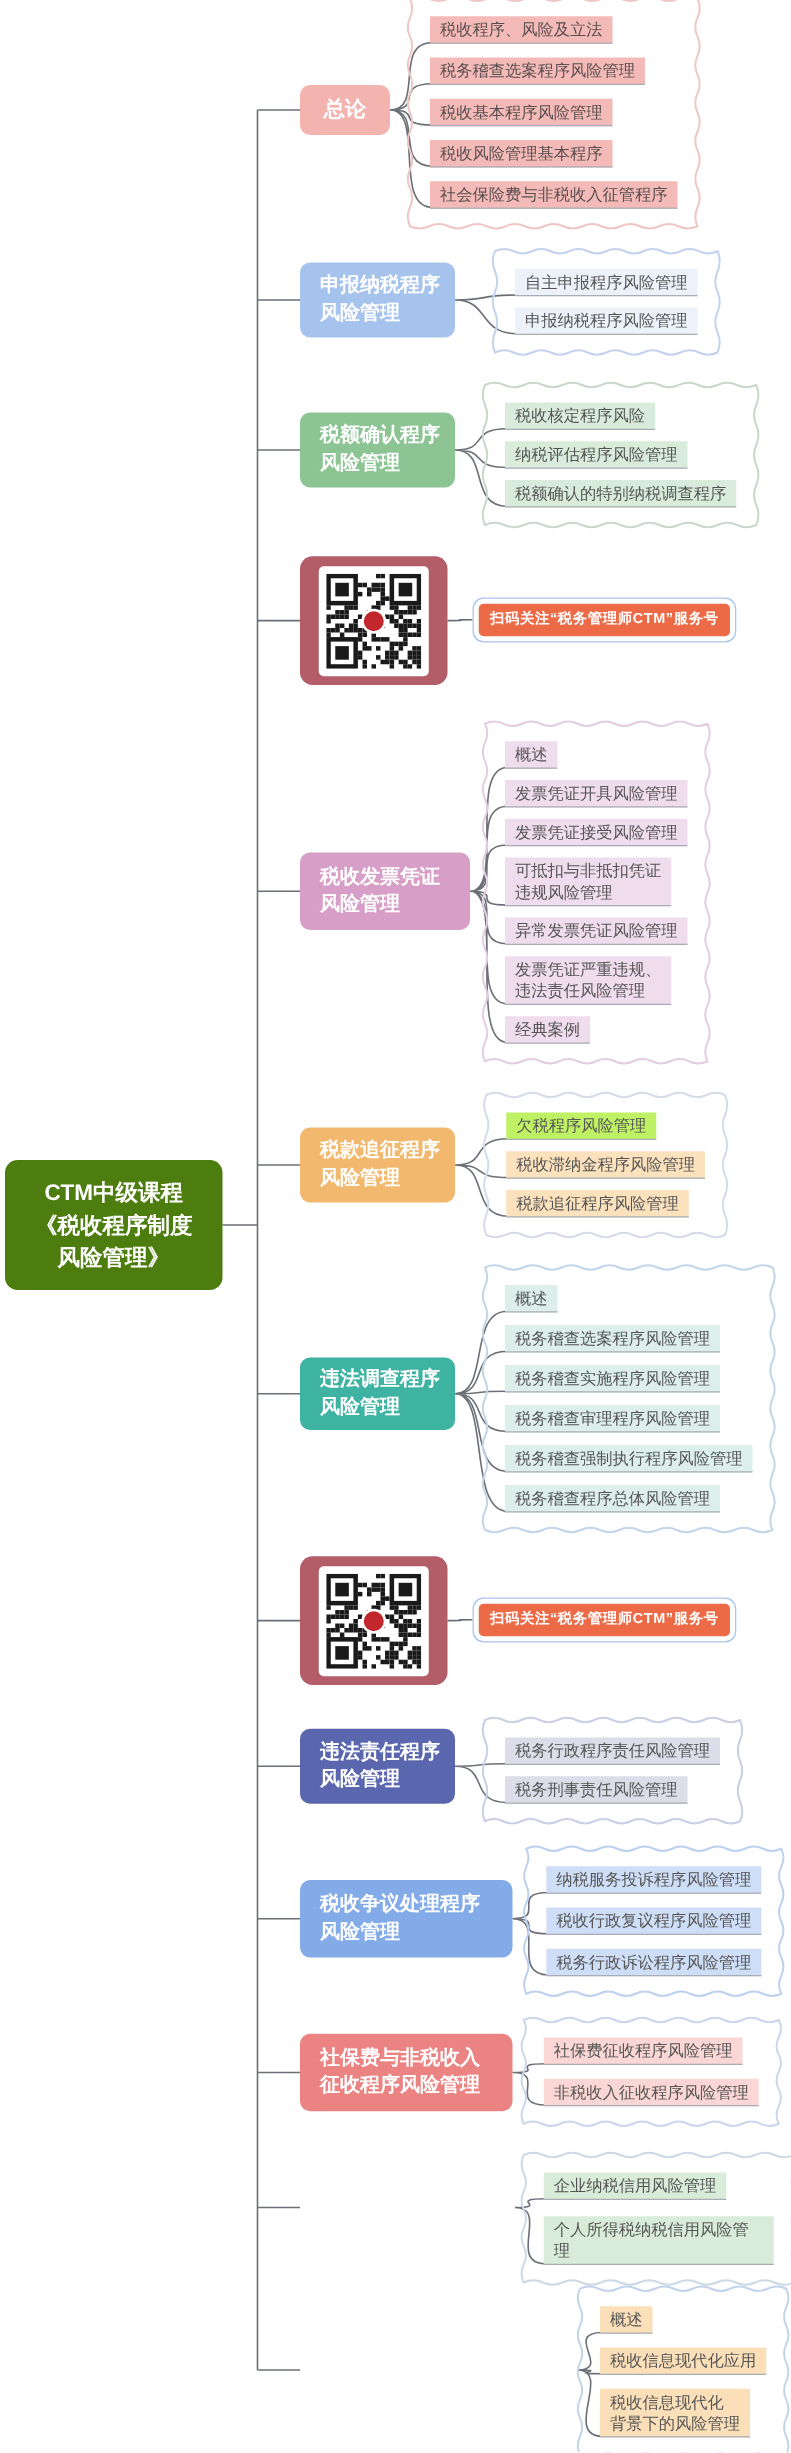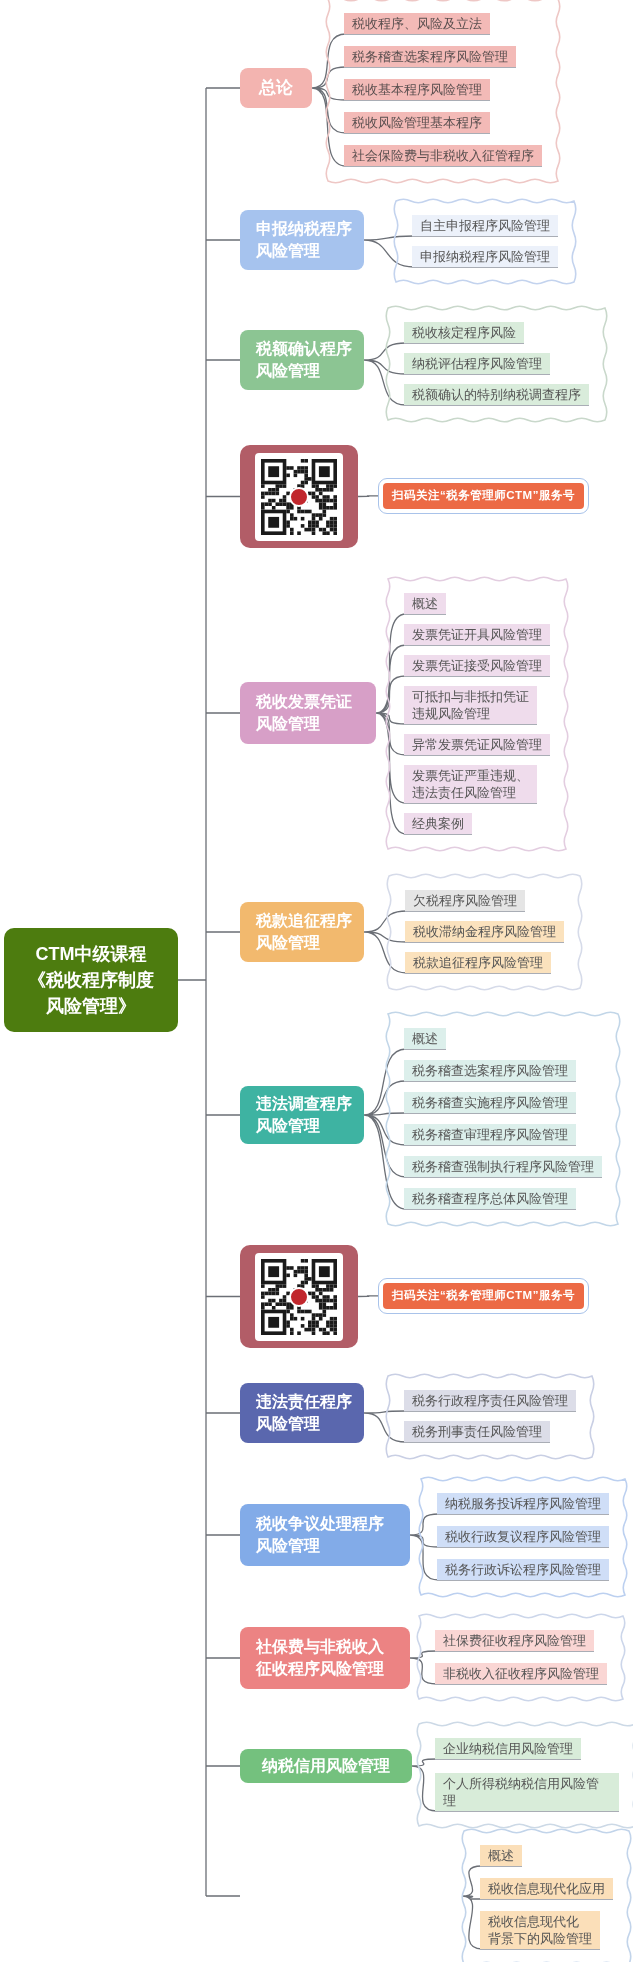--- a/index.html
+++ b/index.html
@@ -282,21 +282,21 @@
 违法责任风险管理</div>
     <div class="child" style="background: rgb(239, 220, 236); color: rgb(85, 85, 85);">经典案例</div>
   </div>
 
   <div class="branch-node two" id="b5" style="background: rgb(242, 185, 110); color: rgb(255, 255, 255);">税款追征程序
 风险管理</div>
   <div class="children-group" id="g5">
       <svg class="wave" width="199" height="120" style="left: -6px; top: -6px;">
         <path d="M 4 4 q 7.346153846153846 -3.5 14.692307692307692 0 q 7.346153846153846 3.5 14.692307692307692 0 q 7.346153846153846 -3.5 14.692307692307692 0 q 7.346153846153846 3.5 14.692307692307692 0 q 7.346153846153846 -3.5 14.692307692307692 0 q 7.346153846153846 3.5 14.692307692307692 0 q 7.346153846153846 -3.5 14.692307692307692 0 q 7.346153846153846 3.5 14.692307692307692 0 q 7.346153846153846 -3.5 14.692307692307692 0 q 7.346153846153846 3.5 14.692307692307692 0 q 7.346153846153846 -3.5 14.692307692307692 0 q 7.346153846153846 3.5 14.692307692307692 0 q 7.346153846153846 -3.5 14.692307692307692 0 q 3.5 8 0 16 q -3.5 8 0 16 q 3.5 8 0 16 q -3.5 8 0 16 q 3.5 8 0 16 q -3.5 8 0 16 q 3.5 8 0 16 q -7.346153846153846 3.5 -14.692307692307692 0 q -7.346153846153846 -3.5 -14.692307692307692 0 q -7.346153846153846 3.5 -14.692307692307692 0 q -7.346153846153846 -3.5 -14.692307692307692 0 q -7.346153846153846 3.5 -14.692307692307692 0 q -7.346153846153846 -3.5 -14.692307692307692 0 q -7.346153846153846 3.5 -14.692307692307692 0 q -7.346153846153846 -3.5 -14.692307692307692 0 q -7.346153846153846 3.5 -14.692307692307692 0 q -7.346153846153846 -3.5 -14.692307692307692 0 q -7.346153846153846 3.5 -14.692307692307692 0 q -7.346153846153846 -3.5 -14.692307692307692 0 q -7.346153846153846 3.5 -14.692307692307692 0 q -3.5 -8 0 -16 q 3.5 -8 0 -16 q -3.5 -8 0 -16 q 3.5 -8 0 -16 q -3.5 -8 0 -16 q 3.5 -8 0 -16 q -3.5 -8 0 -16 Z" fill="none" stroke="#d6dbe9" stroke-width="1.6"></path>
       </svg>
-    <div class="child" style="background: #e5e5e5; color: rgb(85, 85, 85);">欠税程序风险管理</div>
+    <div class="child" style="background: #bef264; color: rgb(85, 85, 85);">欠税程序风险管理</div>
     <div class="child" style="background: rgb(251, 226, 189); color: rgb(85, 85, 85);">税收滞纳金程序风险管理</div>
     <div class="child" style="background: rgb(251, 226, 189); color: rgb(85, 85, 85);">税款追征程序风险管理</div>
   </div>
 
   <div class="branch-node two" id="b6" style="background: rgb(62, 179, 162); color: rgb(255, 255, 255);">违法调查程序
 风险管理</div>
   <div class="children-group" id="g6">
       <svg class="wave" width="238" height="218" style="left: -6px; top: -6px;">
         <path d="M 4 4 q 7.666666666666667 -3.5 15.333333333333334 0 q 7.666666666666667 3.5 15.333333333333334 0 q 7.666666666666667 -3.5 15.333333333333334 0 q 7.666666666666667 3.5 15.333333333333334 0 q 7.666666666666667 -3.5 15.333333333333334 0 q 7.666666666666667 3.5 15.333333333333334 0 q 7.666666666666667 -3.5 15.333333333333334 0 q 7.666666666666667 3.5 15.333333333333334 0 q 7.666666666666667 -3.5 15.333333333333334 0 q 7.666666666666667 3.5 15.333333333333334 0 q 7.666666666666667 -3.5 15.333333333333334 0 q 7.666666666666667 3.5 15.333333333333334 0 q 7.666666666666667 -3.5 15.333333333333334 0 q 7.666666666666667 3.5 15.333333333333334 0 q 7.666666666666667 -3.5 15.333333333333334 0 q 3.5 7.5 0 15 q -3.5 7.5 0 15 q 3.5 7.5 0 15 q -3.5 7.5 0 15 q 3.5 7.5 0 15 q -3.5 7.5 0 15 q 3.5 7.5 0 15 q -3.5 7.5 0 15 q 3.5 7.5 0 15 q -3.5 7.5 0 15 q 3.5 7.5 0 15 q -3.5 7.5 0 15 q 3.5 7.5 0 15 q -3.5 7.5 0 15 q -7.666666666666667 3.5 -15.333333333333334 0 q -7.666666666666667 -3.5 -15.333333333333334 0 q -7.666666666666667 3.5 -15.333333333333334 0 q -7.666666666666667 -3.5 -15.333333333333334 0 q -7.666666666666667 3.5 -15.333333333333334 0 q -7.666666666666667 -3.5 -15.333333333333334 0 q -7.666666666666667 3.5 -15.333333333333334 0 q -7.666666666666667 -3.5 -15.333333333333334 0 q -7.666666666666667 3.5 -15.333333333333334 0 q -7.666666666666667 -3.5 -15.333333333333334 0 q -7.666666666666667 3.5 -15.333333333333334 0 q -7.666666666666667 -3.5 -15.333333333333334 0 q -7.666666666666667 3.5 -15.333333333333334 0 q -7.666666666666667 -3.5 -15.333333333333334 0 q -7.666666666666667 3.5 -15.333333333333334 0 q -3.5 -7.5 0 -15 q 3.5 -7.5 0 -15 q -3.5 -7.5 0 -15 q 3.5 -7.5 0 -15 q -3.5 -7.5 0 -15 q 3.5 -7.5 0 -15 q -3.5 -7.5 0 -15 q 3.5 -7.5 0 -15 q -3.5 -7.5 0 -15 q 3.5 -7.5 0 -15 q -3.5 -7.5 0 -15 q 3.5 -7.5 0 -15 q -3.5 -7.5 0 -15 q 3.5 -7.5 0 -15 Z" fill="none" stroke="#c2d6e8" stroke-width="1.6"></path>
       </svg>
@@ -489,21 +489,20 @@
   <div class="branch-node two" id="b10" style="background: rgb(236, 131, 131); color: rgb(255, 255, 255);">社保费与非税收入
 征收程序风险管理</div>
   <div class="children-group" id="g10">
       <svg class="wave" width="212" height="91" style="left: -6px; top: -6px;">
         <path d="M 4 4 q 7.285714285714286 -3.5 14.571428571428571 0 q 7.285714285714286 3.5 14.571428571428571 0 q 7.285714285714286 -3.5 14.571428571428571 0 q 7.285714285714286 3.5 14.571428571428571 0 q 7.285714285714286 -3.5 14.571428571428571 0 q 7.285714285714286 3.5 14.571428571428571 0 q 7.285714285714286 -3.5 14.571428571428571 0 q 7.285714285714286 3.5 14.571428571428571 0 q 7.285714285714286 -3.5 14.571428571428571 0 q 7.285714285714286 3.5 14.571428571428571 0 q 7.285714285714286 -3.5 14.571428571428571 0 q 7.285714285714286 3.5 14.571428571428571 0 q 7.285714285714286 -3.5 14.571428571428571 0 q 7.285714285714286 3.5 14.571428571428571 0 q 3.5 6.916666666666667 0 13.833333333333334 q -3.5 6.916666666666667 0 13.833333333333334 q 3.5 6.916666666666667 0 13.833333333333334 q -3.5 6.916666666666667 0 13.833333333333334 q 3.5 6.916666666666667 0 13.833333333333334 q -3.5 6.916666666666667 0 13.833333333333334 q -7.285714285714286 3.5 -14.571428571428571 0 q -7.285714285714286 -3.5 -14.571428571428571 0 q -7.285714285714286 3.5 -14.571428571428571 0 q -7.285714285714286 -3.5 -14.571428571428571 0 q -7.285714285714286 3.5 -14.571428571428571 0 q -7.285714285714286 -3.5 -14.571428571428571 0 q -7.285714285714286 3.5 -14.571428571428571 0 q -7.285714285714286 -3.5 -14.571428571428571 0 q -7.285714285714286 3.5 -14.571428571428571 0 q -7.285714285714286 -3.5 -14.571428571428571 0 q -7.285714285714286 3.5 -14.571428571428571 0 q -7.285714285714286 -3.5 -14.571428571428571 0 q -7.285714285714286 3.5 -14.571428571428571 0 q -7.285714285714286 -3.5 -14.571428571428571 0 q -3.5 -6.916666666666667 0 -13.833333333333334 q 3.5 -6.916666666666667 0 -13.833333333333334 q -3.5 -6.916666666666667 0 -13.833333333333334 q 3.5 -6.916666666666667 0 -13.833333333333334 q -3.5 -6.916666666666667 0 -13.833333333333334 q 3.5 -6.916666666666667 0 -13.833333333333334 Z" fill="none" stroke="#ccd6ea" stroke-width="1.6"></path>
       </svg>
     <div class="child" style="background: rgb(250, 214, 212); color: rgb(85, 85, 85);">社保费征收程序风险管理</div>
     <div class="child" style="background: rgb(250, 214, 212); color: rgb(85, 85, 85);">非税收入征收程序风险管理</div>
   </div>
 
-  <div class="branch-node" id="b11" style="background: rgb(116, 193, 126); color: rgb(255, 255, 255);">纳税信用风险管理</div>
   <div class="children-group" id="g11">
       <svg class="wave" width="224" height="110" style="left: -6px; top: -6px;">
         <path d="M 4 4 q 7.714285714285714 -3.5 15.428571428571429 0 q 7.714285714285714 3.5 15.428571428571429 0 q 7.714285714285714 -3.5 15.428571428571429 0 q 7.714285714285714 3.5 15.428571428571429 0 q 7.714285714285714 -3.5 15.428571428571429 0 q 7.714285714285714 3.5 15.428571428571429 0 q 7.714285714285714 -3.5 15.428571428571429 0 q 7.714285714285714 3.5 15.428571428571429 0 q 7.714285714285714 -3.5 15.428571428571429 0 q 7.714285714285714 3.5 15.428571428571429 0 q 7.714285714285714 -3.5 15.428571428571429 0 q 7.714285714285714 3.5 15.428571428571429 0 q 7.714285714285714 -3.5 15.428571428571429 0 q 7.714285714285714 3.5 15.428571428571429 0 q 3.5 7.285714285714286 0 14.571428571428571 q -3.5 7.285714285714286 0 14.571428571428571 q 3.5 7.285714285714286 0 14.571428571428571 q -3.5 7.285714285714286 0 14.571428571428571 q 3.5 7.285714285714286 0 14.571428571428571 q -3.5 7.285714285714286 0 14.571428571428571 q 3.5 7.285714285714286 0 14.571428571428571 q -7.714285714285714 3.5 -15.428571428571429 0 q -7.714285714285714 -3.5 -15.428571428571429 0 q -7.714285714285714 3.5 -15.428571428571429 0 q -7.714285714285714 -3.5 -15.428571428571429 0 q -7.714285714285714 3.5 -15.428571428571429 0 q -7.714285714285714 -3.5 -15.428571428571429 0 q -7.714285714285714 3.5 -15.428571428571429 0 q -7.714285714285714 -3.5 -15.428571428571429 0 q -7.714285714285714 3.5 -15.428571428571429 0 q -7.714285714285714 -3.5 -15.428571428571429 0 q -7.714285714285714 3.5 -15.428571428571429 0 q -7.714285714285714 -3.5 -15.428571428571429 0 q -7.714285714285714 3.5 -15.428571428571429 0 q -7.714285714285714 -3.5 -15.428571428571429 0 q -3.5 -7.285714285714286 0 -14.571428571428571 q 3.5 -7.285714285714286 0 -14.571428571428571 q -3.5 -7.285714285714286 0 -14.571428571428571 q 3.5 -7.285714285714286 0 -14.571428571428571 q -3.5 -7.285714285714286 0 -14.571428571428571 q 3.5 -7.285714285714286 0 -14.571428571428571 q -3.5 -7.285714285714286 0 -14.571428571428571 Z" fill="none" stroke="#ccd9e6" stroke-width="1.6"></path>
       </svg>
     <div class="child" style="background: rgb(216, 236, 217); color: rgb(85, 85, 85);">企业纳税信用风险管理</div>
     <div class="child" style="background: rgb(216, 236, 217); color: rgb(85, 85, 85);">个人所得税纳税信用风险管理</div>
   </div>
 
   <div class="children-group" id="g12">
       <svg class="wave" width="173" height="141" style="left: -6px; top: -6px;">

